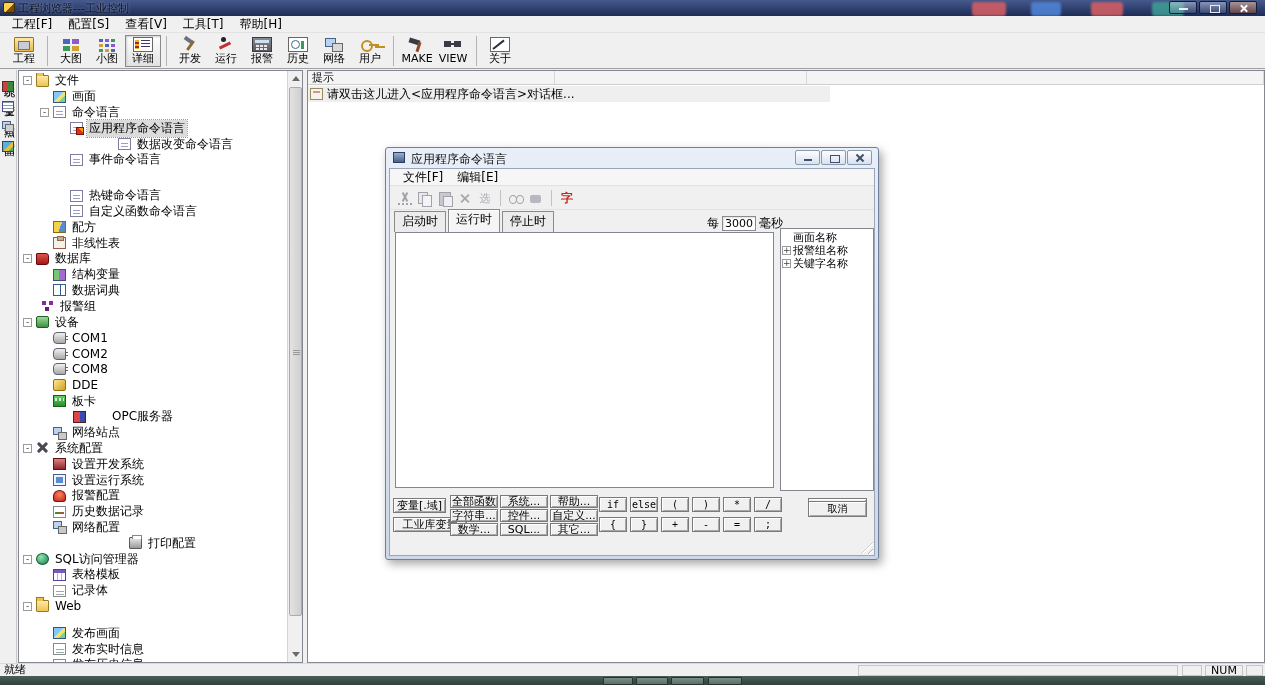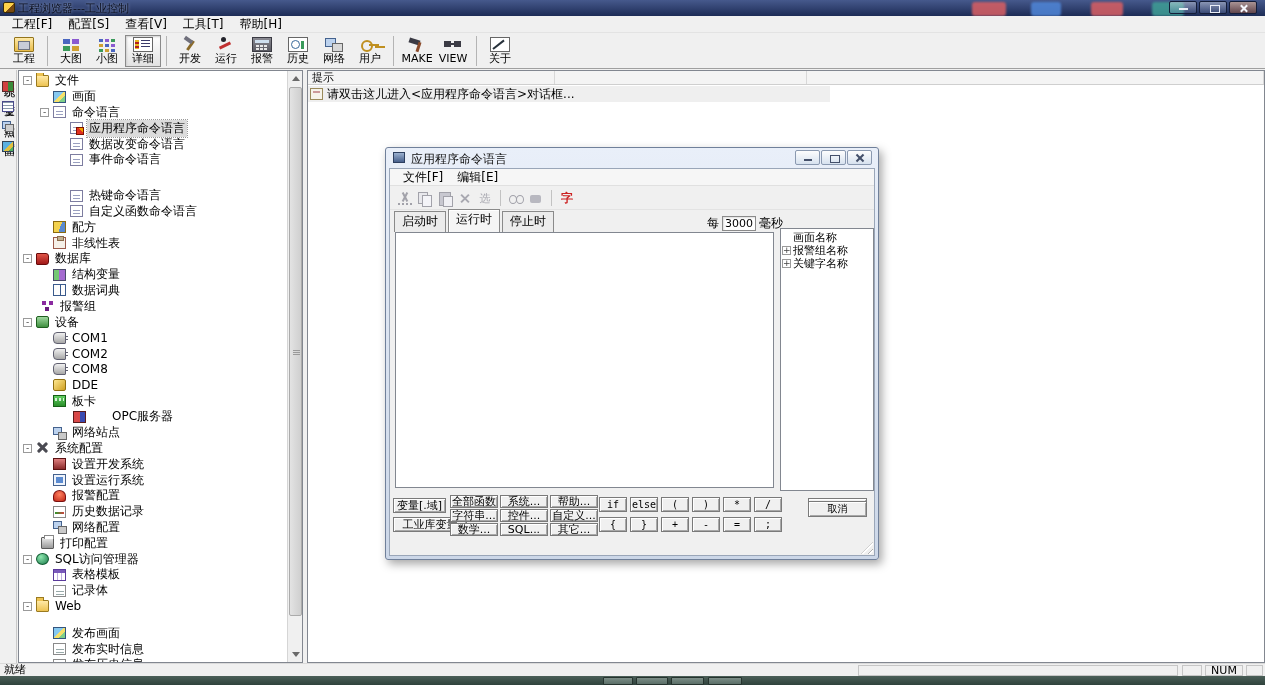--- a/index.html
+++ b/index.html
@@ -335,21 +335,21 @@
         <div class="trow" style="padding-left: 20px;">
           <span class="exp box">-</span>
           <span class="ti ic-doc"></span>
           <span class="lbl">命令语言</span>
         </div>
         <div class="trow selected" style="padding-left: 37px;">
           <span class="exp"></span>
           <span class="ti ic-doc-edit"></span>
           <span class="lbl">应用程序命令语言</span>
         </div>
-        <div class="trow" style="padding-left: 37px;">
+        <div class="trow" style="padding-left: 37px; margin-left: 48px;">
           <span class="exp"></span>
           <span class="ti ic-doc"></span>
           <span class="lbl">数据改变命令语言</span>
         </div>
         <div class="trow" style="padding-left: 37px;">
           <span class="exp"></span>
           <span class="ti ic-doc"></span>
           <span class="lbl">事件命令语言</span>
         </div>
         <div class="trow" style="padding-left: 37px; margin-top: 20px;">
@@ -455,21 +455,21 @@
         <div class="trow" style="padding-left: 20px;">
           <span class="exp"></span>
           <span class="ti ic-histdoc"></span>
           <span class="lbl">历史数据记录</span>
         </div>
         <div class="trow" style="padding-left: 20px;">
           <span class="exp"></span>
           <span class="ti ic-netpc"></span>
           <span class="lbl">网络配置</span>
         </div>
-        <div class="trow" style="padding-left: 8px;">
+        <div class="trow" style="padding-left: 8px; justify-content: center;">
           <span class="exp"></span>
           <span class="ti ic-printer"></span>
           <span class="lbl">打印配置</span>
         </div>
         <div class="trow" style="padding-left: 3px;">
           <span class="exp box">-</span>
           <span class="ti ic-sqlglobe"></span>
           <span class="lbl">SQL访问管理器</span>
         </div>
         <div class="trow" style="padding-left: 20px;">

